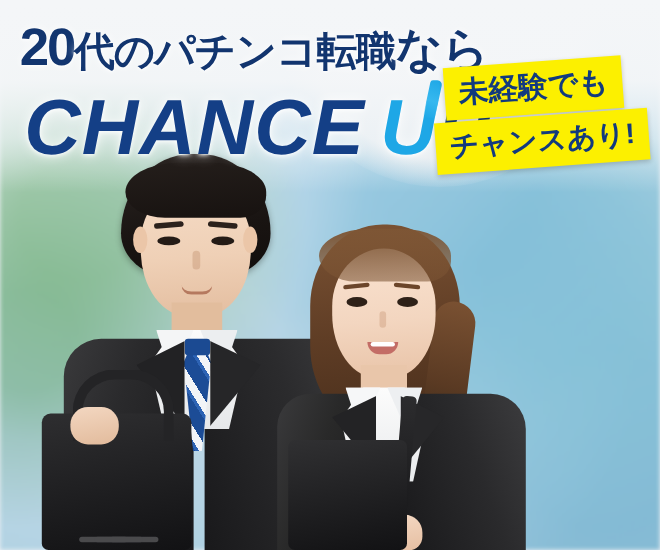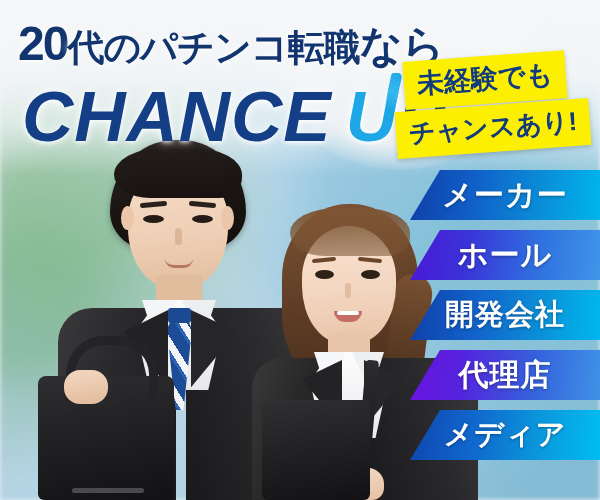--- a/index.html
+++ b/index.html
@@ -310,32 +310,15 @@
     <span>CHANCE</span><span class="gapsp"></span><span class="cy">U</span><span>P</span>
   </div>
 
   <div class="badge badge-1">
     <span>未経験でも</span>
   </div>
   <div class="badge badge-2">
     <span>チャンスあり!</span>
   </div>
 
-  <div class="cats">
-    <div class="cat cat-0">
-      <span>メーカー</span>
-    </div>
-    <div class="cat cat-1">
-      <span>ホール</span>
-    </div>
-    <div class="cat cat-2">
-      <span>開発会社</span>
-    </div>
-    <div class="cat cat-3">
-      <span>代理店</span>
-    </div>
-    <div class="cat cat-4">
-      <span>メディア</span>
-    </div>
-  </div>
 
 
 </div>
 
 </body></html>

